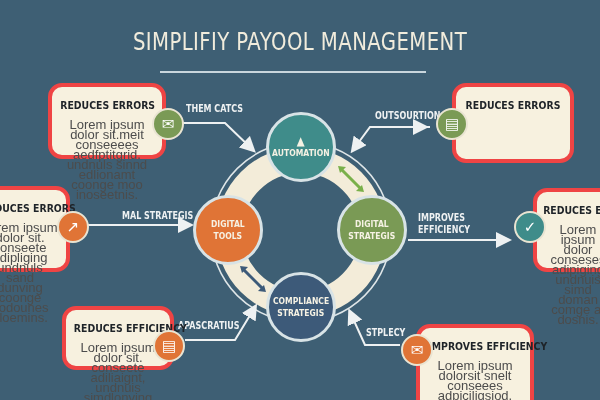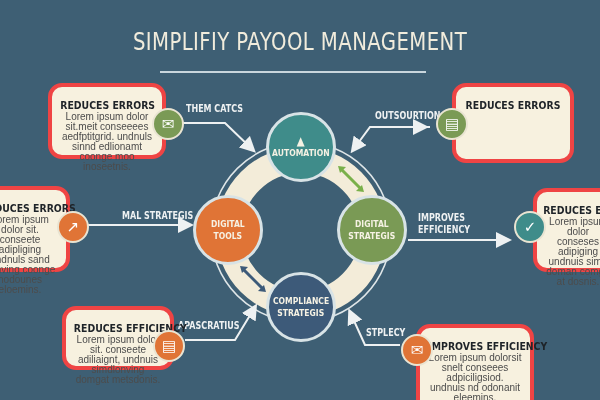--- a/index.html
+++ b/index.html
@@ -23,22 +23,22 @@
       position: absolute; background: #f7f1df;
       border: 4px solid #ef4444; border-radius: 14px;
       box-sizing: border-box; text-align: center;
     }
     .card .h {
       font-family: "DejaVu Sans", sans-serif; font-weight: bold;
       color: #1e2328; font-size: 11px; margin-top: 12px;
       transform: scaleX(0.85); white-space: nowrap;
     }
     .card .b {
-      font-size: 10px; color: #4c4c4c; line-height: 10px;
-      margin-top: 0; padding: 0 8px;
+      font-size: 13px; color: #4c4c4c; line-height: 10px;
+      margin-top: 8px; padding: 0 8px;
     }
     .badge {
       position: absolute; width: 32px; height: 32px; border-radius: 50%;
       border: 2px solid #e9e4d2; box-sizing: border-box;
       display: flex; align-items: center; justify-content: center;
       color: #fff; font-size: 15px;
     }
     .lbl {
       position: absolute; color: #eef1f2; font-size: 10px;
       font-family: "DejaVu Sans", sans-serif; font-weight: bold;

